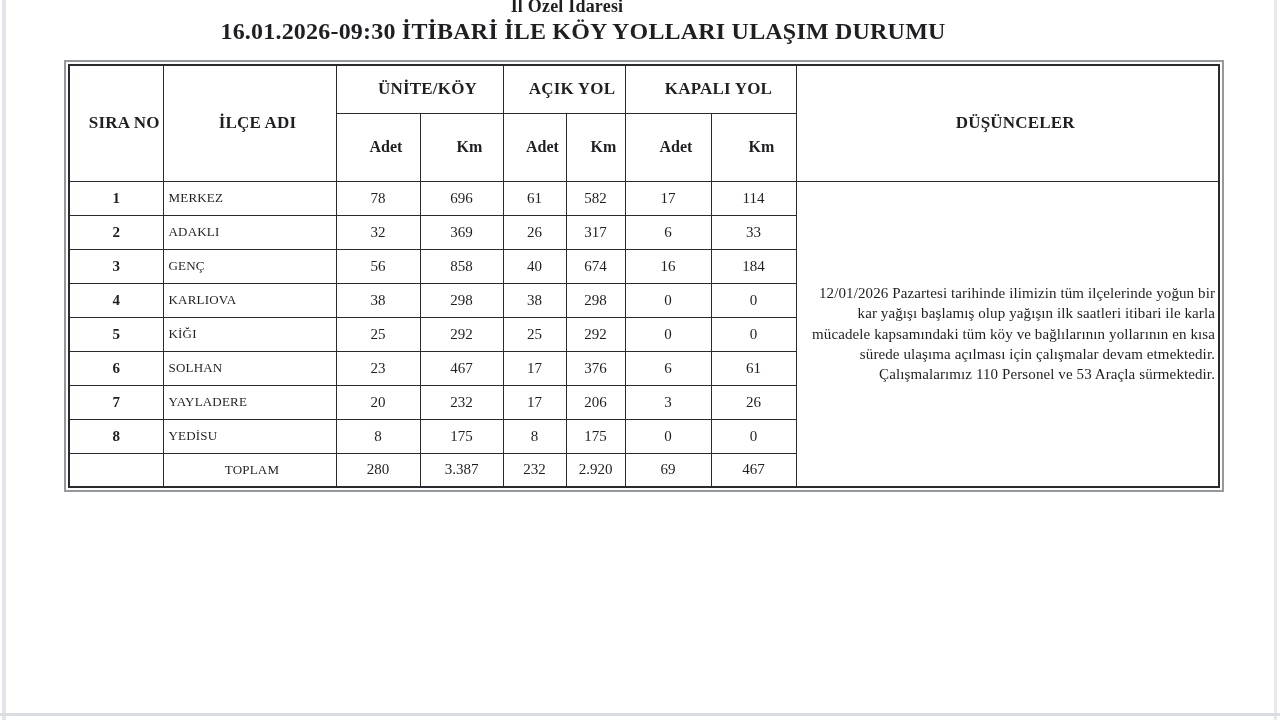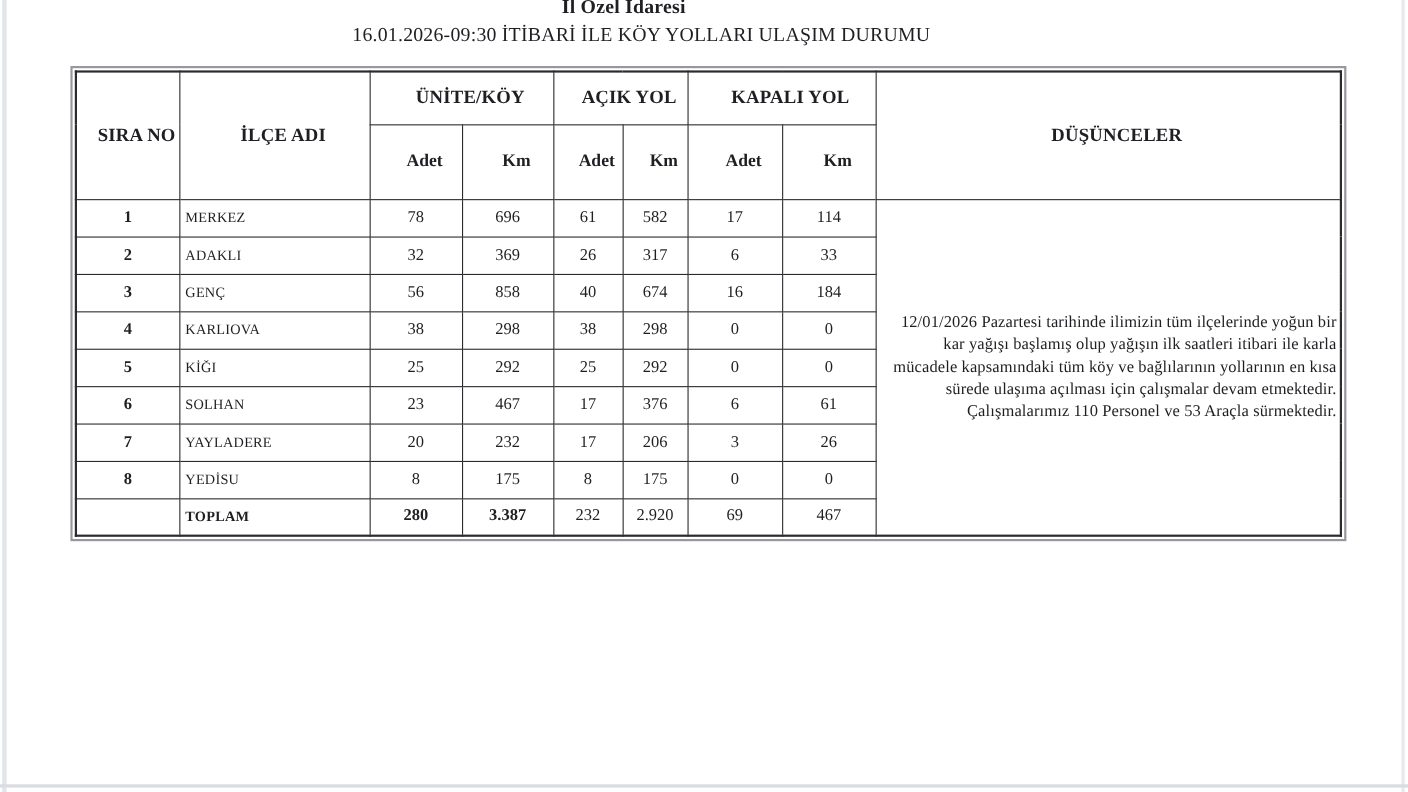--- a/index.html
+++ b/index.html
@@ -13,21 +13,21 @@
   .edge-left{position:absolute;left:2px;top:0;width:4px;height:720px;background:#e2e5e9;}
   .edge-right{position:absolute;right:3px;top:0;width:3px;height:720px;background:#e7e9ec;}
   .edge-bottom{position:absolute;left:0;top:713px;width:1280px;height:3px;background:#d9dce0;}
 
   .title-wrap{position:absolute;left:0;top:0;width:1134px;text-align:center;}
   .title-line1{
     position:relative;top:-4px;font-size:18px;font-weight:bold;
     letter-spacing:.2px;line-height:20px;
   }
   .title-line2{
-    position:relative;top:-1px;font-size:18px;font-weight:normal;
+    position:relative;top:-1px;font-size:24px;font-weight:bold;
     letter-spacing:.2px;line-height:24px;margin-left:32px;
   }
 
   .table-wrap{
     position:absolute;left:64px;top:60px;
     border:2px solid #95989c;background:#fff;
   }
   .table-inner{margin:2px;}
   table{
     border-collapse:collapse;table-layout:fixed;
@@ -39,21 +39,21 @@
     font-size:15px;text-align:center;vertical-align:middle;
   }
   th{font-weight:bold;padding-left:16px;}
   .h-big{font-size:17px;letter-spacing:.2px;}
   .h-sub{font-size:16px;margin-left:20px;}
   tr.group-row{height:48px;}
   tr.sub-row{height:68px;}
   tr.data-row{height:34px;}
   td.num{font-weight:bold;}
   td.district{text-align:left;padding-left:5px;font-size:13px;letter-spacing:.2px;}
-  td.b{font-weight:bold;}
+  td.b{font-weight:normal;text-align:center;}
   td.remarks{
     white-space:normal;text-align:right;vertical-align:middle;
     font-size:15px;line-height:1.36;padding:0 3px;
     letter-spacing:0.1px;
   }
 </style>
 </head>
 <body>
 
 <div class="edge-left"></div>

